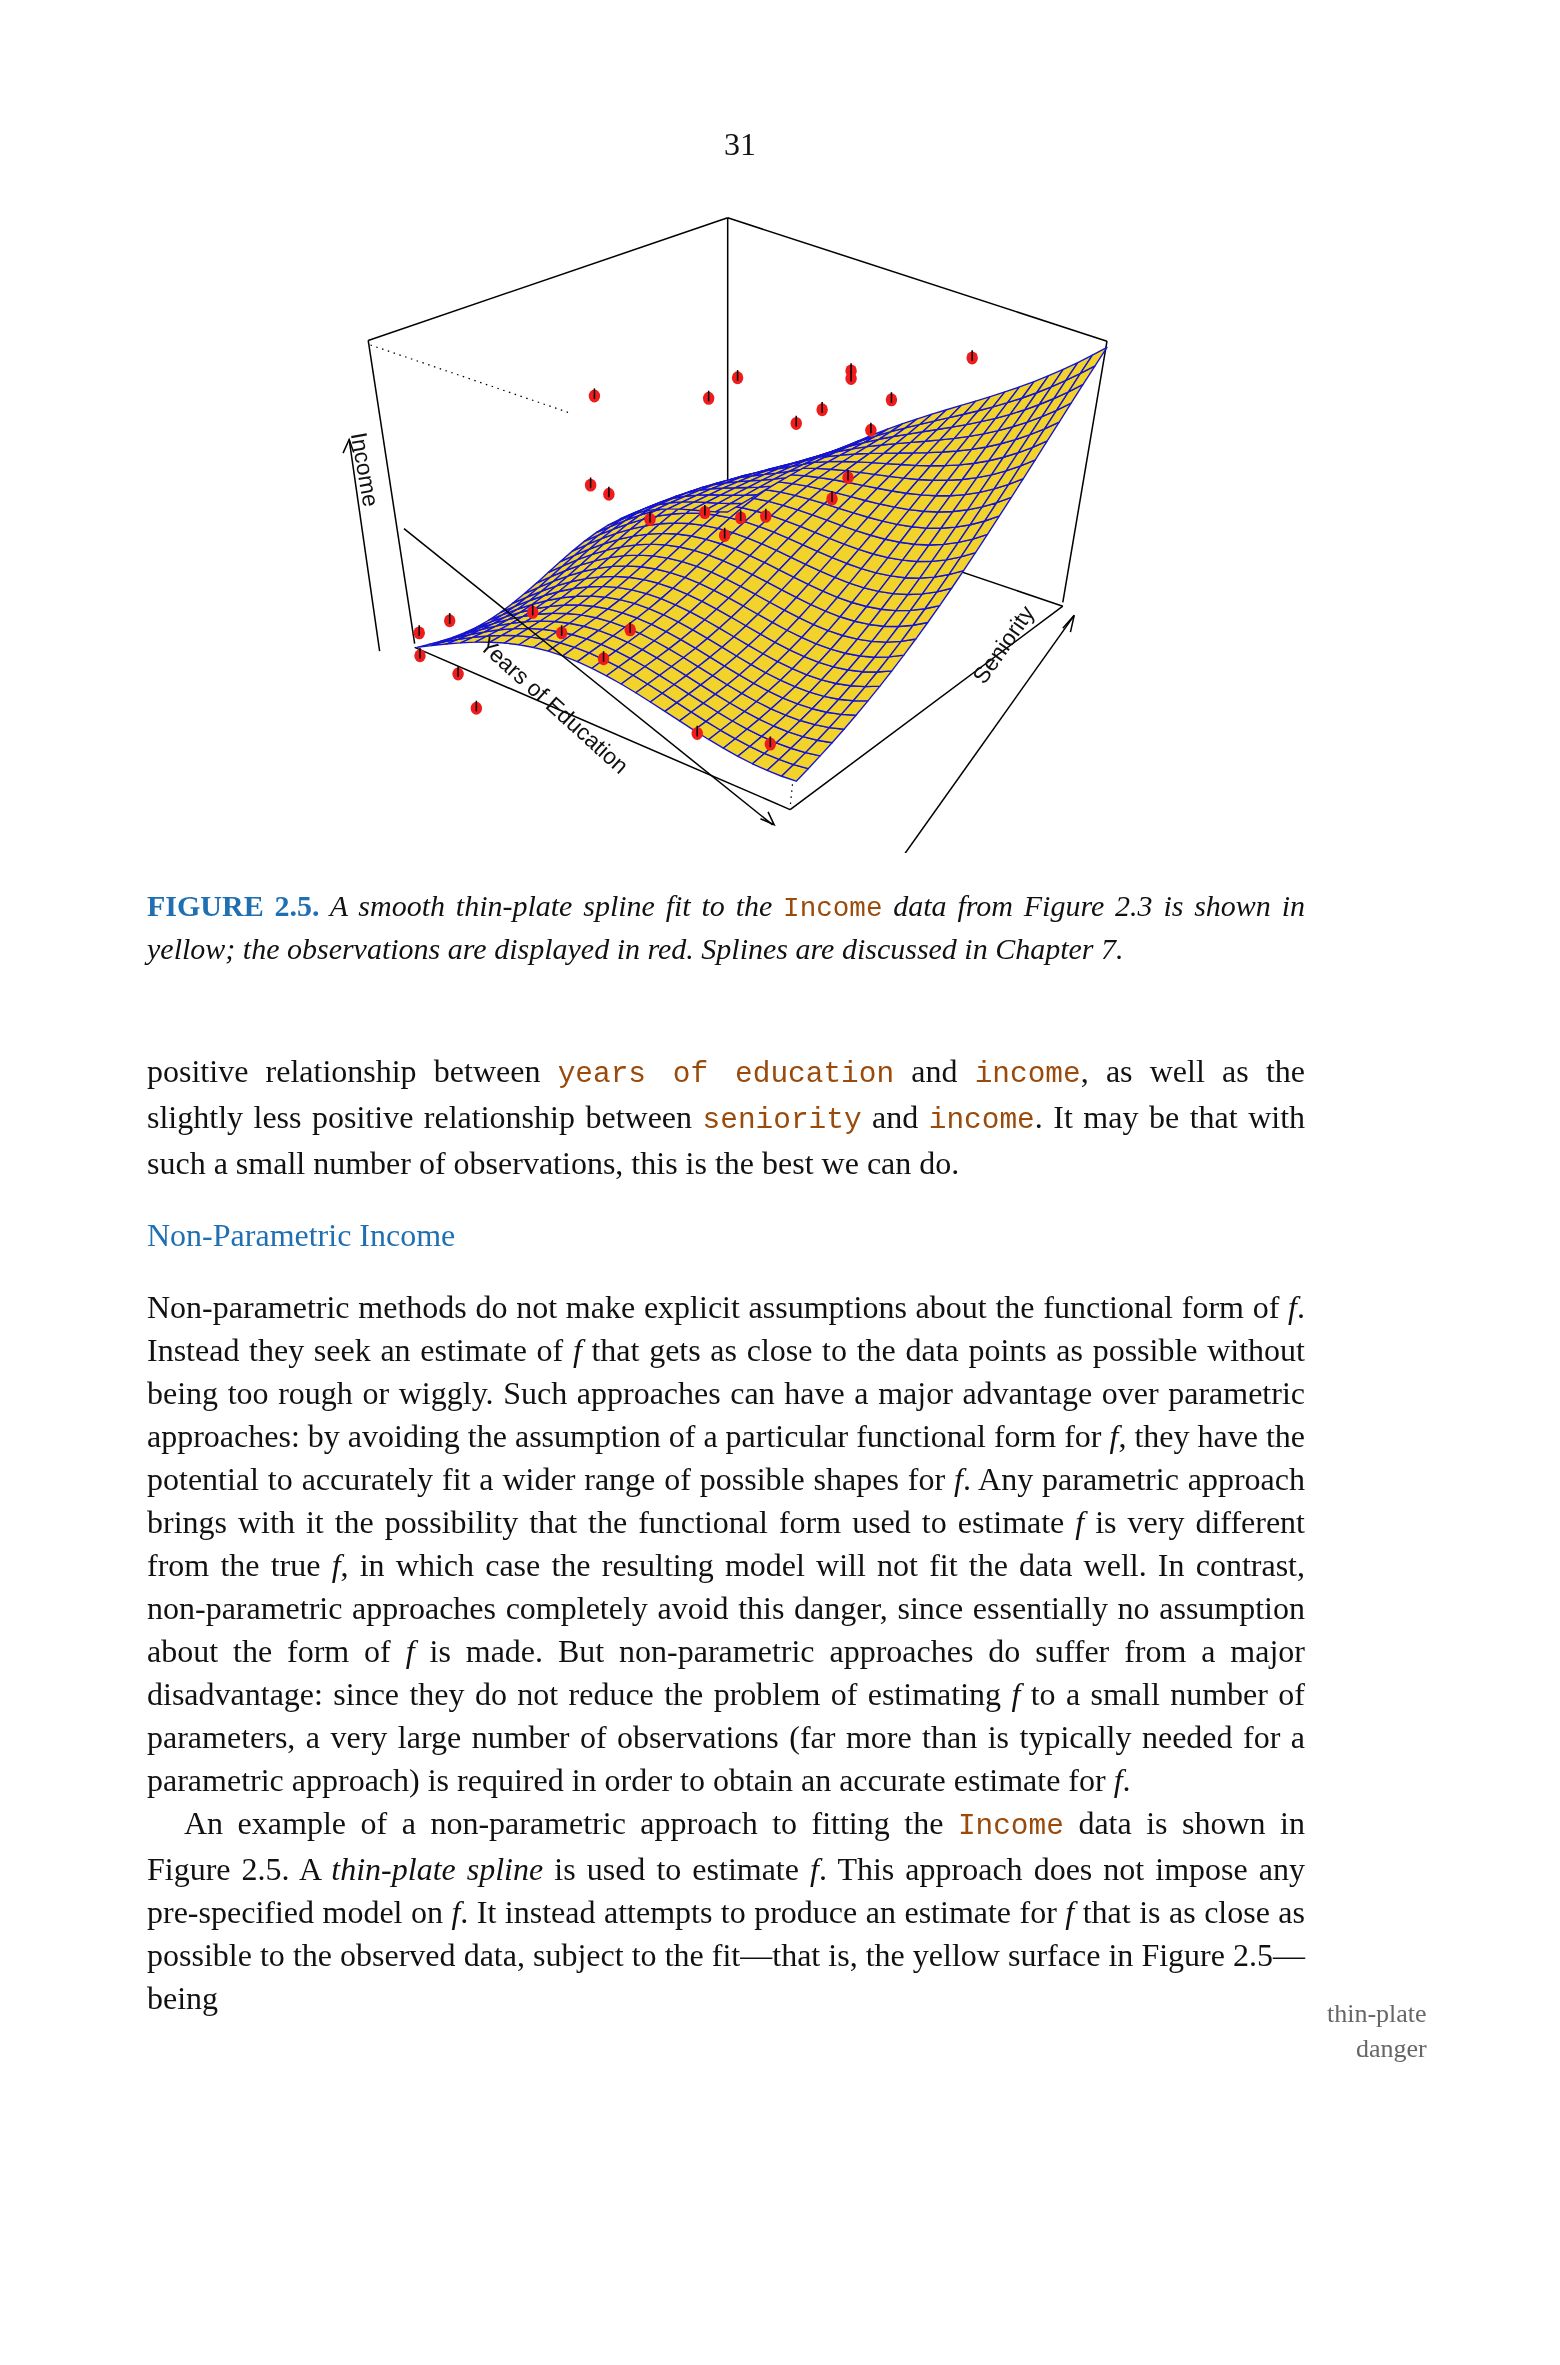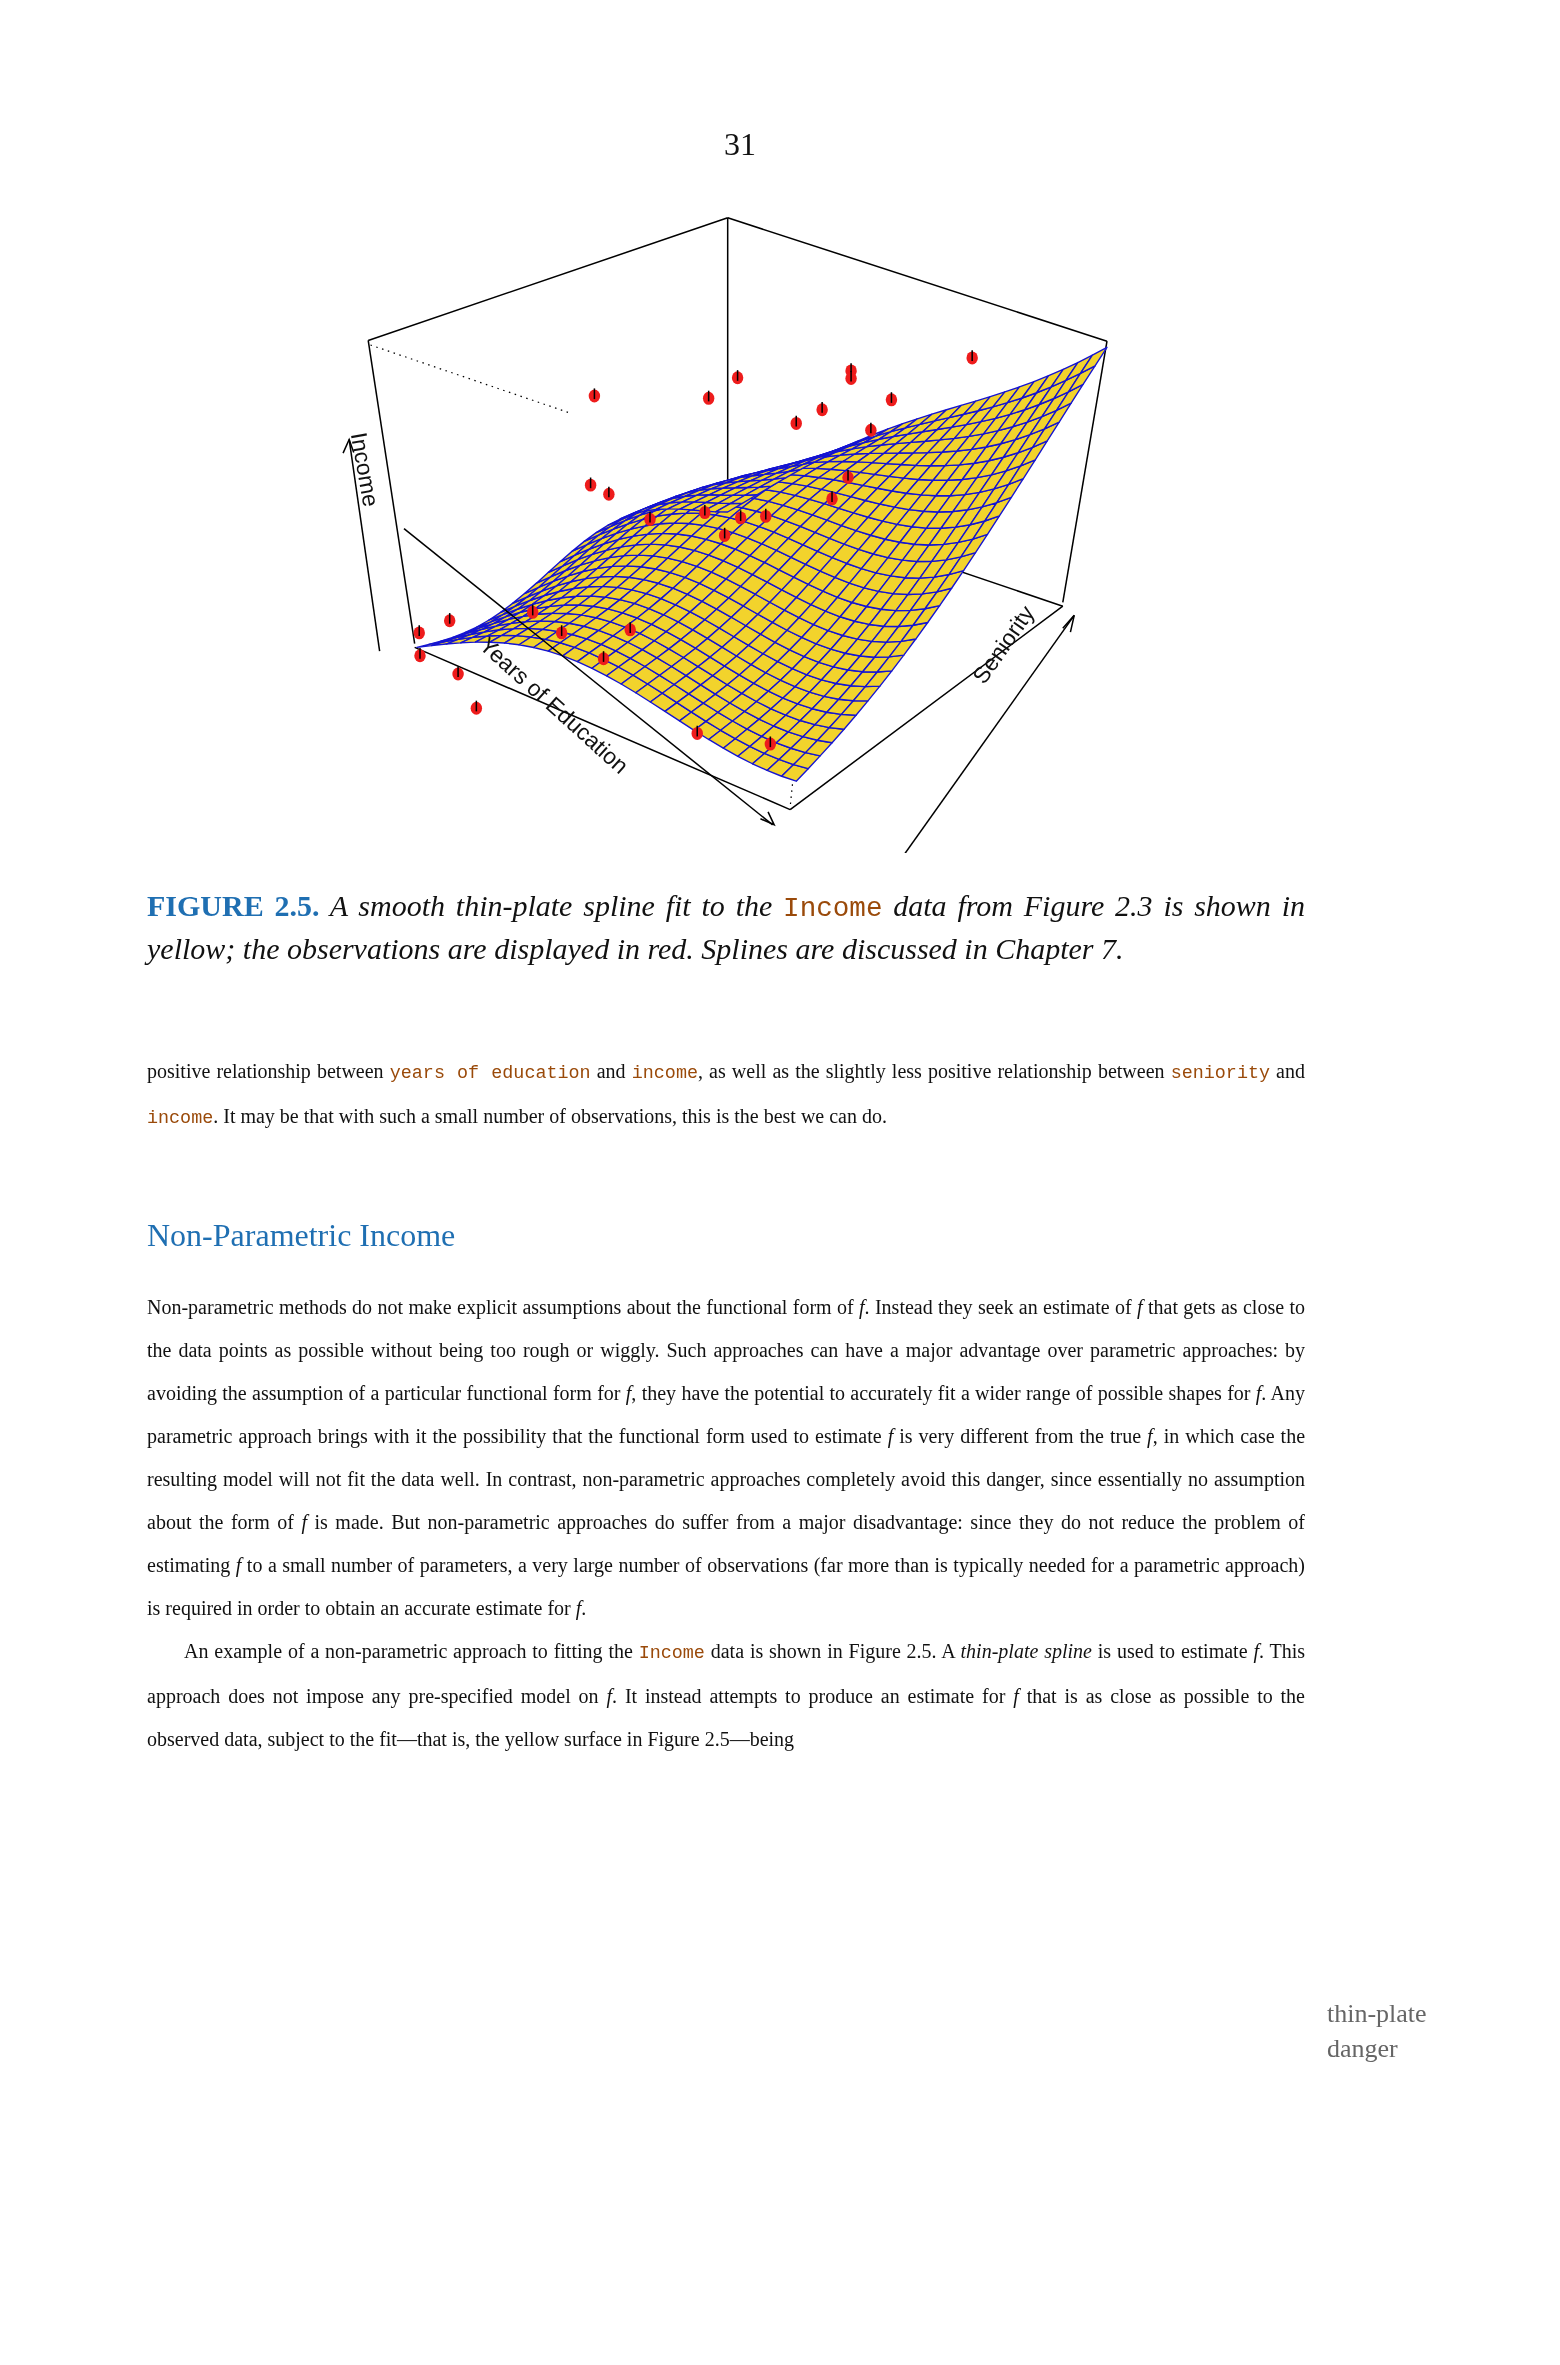--- a/index.html
+++ b/index.html
@@ -49,21 +49,21 @@
       font-family: "Liberation Mono", "DejaVu Sans Mono", monospace;
       font-style: normal;
       color: #9a4a0a;
       font-size: 0.92em;
     }
     .body-text {
       position: absolute;
       left: 147px;
       width: 1158px;
       font-family: "Liberation Serif", serif;
-      font-size: 20px;
+      font-size: 32px;
       line-height: 43px;
       text-align: justify;
     }
     .body-text p { margin: 0; }
     .indent { text-indent: 37px; }
     .section-heading {
       position: absolute;
       left: 147px;
       top: 1217px;
       font-family: "Liberation Serif", serif;
@@ -71,20 +71,21 @@
       color: #1f6fb2;
     }
     .margin-note {
       position: absolute;
       left: 1327px;
       top: 1996px;
       font-family: "Liberation Serif", serif;
       font-size: 26px;
       line-height: 35px;
       color: #666666;
+      text-align: right;
     }
     .math { font-style: italic; }
     em { font-style: italic; }
   </style>
 </head>
 <body>
 
 <div class="running-head">
   <span>31</span>
 </div>

